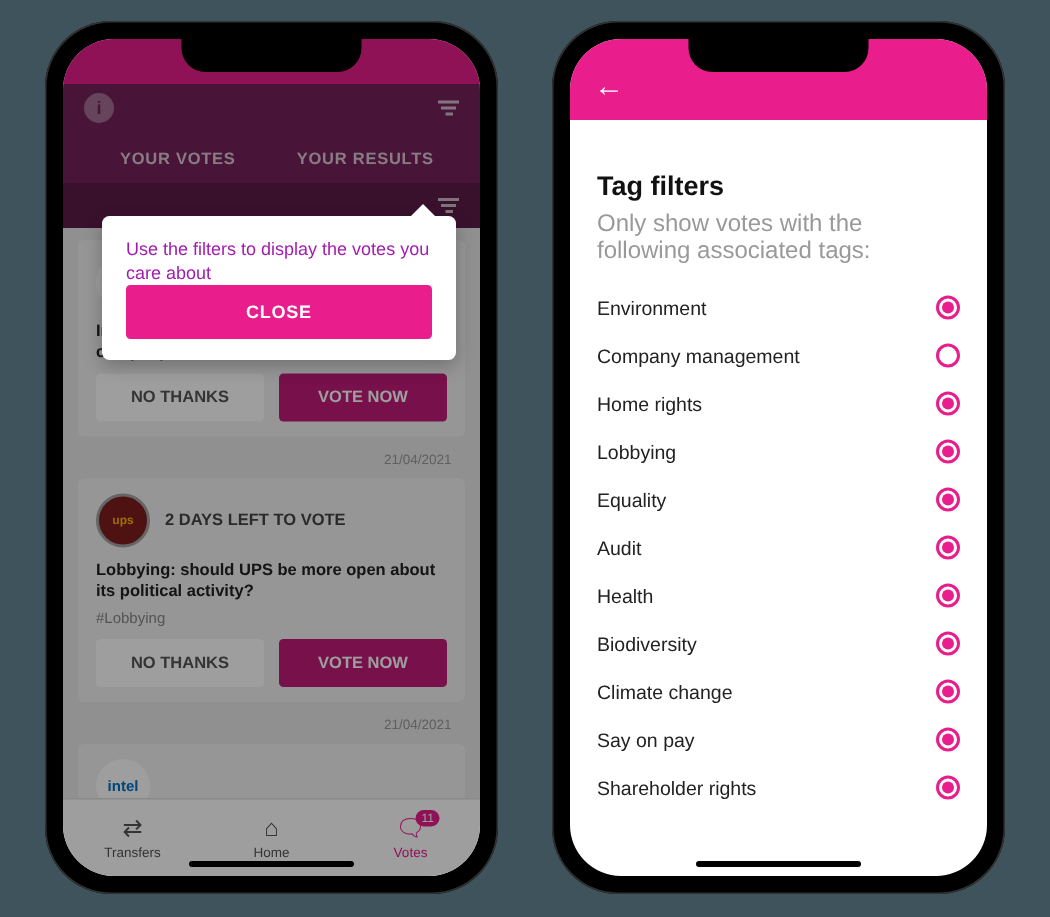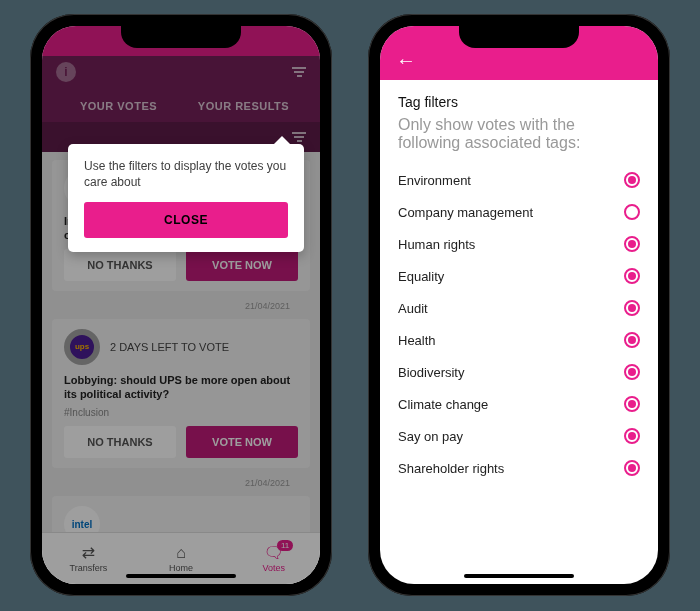--- a/index.html
+++ b/index.html
@@ -61,58 +61,58 @@
   .filter-icon span:nth-child(3){width:5px;}
   .tabs{display:flex;margin-top:8px;}
   .tab{flex:1;text-align:center;color:rgba(255,255,255,.75);font-size:11px;font-weight:600;letter-spacing:.5px;padding:10px 0;}
   .subtabs{background:var(--maroon-dark);display:flex;align-items:center;justify-content:flex-end;padding:6px 14px;height:30px;}
   
   .feed{padding:8px 10px 0;display:flex;flex-direction:column;gap:8px;height:380px;overflow:hidden;}
   .card{background:var(--card);border-radius:4px;padding:10px 12px;font-size:11px;color:#333;}
   .card-head{display:flex;align-items:center;gap:10px;margin-bottom:8px;}
   .logo-circ{width:36px;height:36px;border-radius:50%;background:#fff;display:flex;align-items:center;justify-content:center;font-size:10px;font-weight:700;}
   .intel{color:#0071C5;}
-  .ups{background:#4c1d95;color:#FFB500;font-size:8px;border:6px solid #a3a3a3;}
-  .countdown{font-size:11px;font-weight:400;color:#444;}
+  .ups{background:#7f1d1d;color:#FFB500;font-size:8px;border:2px solid #a3a3a3;}
+  .countdown{font-size:11px;font-weight:700;color:#444;}
   .q{font-weight:600;color:#222;margin:4px 0 6px;line-height:1.3;}
   .hashtag{color:#888;font-size:10px;margin-bottom:8px;}
   .btnrow{display:flex;gap:10px;}
   .btn{flex:1;text-align:center;padding:10px 0;font-size:11px;font-weight:700;border-radius:3px;}
   .btn.ghost{background:#fff;color:#555;}
   .btn.pink{background:var(--pink-dark);color:#fff;}
-  .date{text-align:right;font-size:9px;color:#999;margin:2px 20px 0 0;}
+  .date{text-align:right;font-size:9px;color:#999;margin:2px 9px 0 0;}
   
   
   .dim{position:absolute;inset:0;background:rgba(0,0,0,.38);}
   .popup{
     position:absolute;top:118px;left:26px;right:16px;
     background:#fff;border-radius:5px;padding:14px 16px;
     box-shadow:0 4px 12px rgba(0,0,0,.25);
   }
   .popup::after{
     content:"";position:absolute;top:-8px;right:14px;
     border:8px solid transparent;border-bottom-color:#fff;border-top:none;
   }
-  .popup-text{font-size:12px;color:#404040;line-height:1.35;margin-bottom:12px;}
-  .popup-btn{background:var(--pink-bright);color:#000000;font-weight:700;text-align:center;padding:11px 0;border-radius:3px;font-size:12px;letter-spacing:.5px;}
+  .popup-text{font-size:12px;color:#a21caf;line-height:1.35;}
+  .popup-btn{background:var(--pink-bright);color:#ffffff;font-weight:700;text-align:center;padding:11px 0;border-radius:3px;font-size:12px;letter-spacing:.5px;}
   
   .bottom-nav{
     position:absolute;bottom:0;left:0;right:0;height:52px;
     background:#fff;display:flex;border-top:1px solid #ddd;
   }
   .nav-item{flex:1;display:flex;flex-direction:column;align-items:center;justify-content:center;font-size:9px;color:#555;gap:2px;}
   .nav-item.active{color:var(--pink-bright);}
   .nav-ic{font-size:16px;line-height:1;}
   .badge{position:absolute;top:7px;margin-left:23px;background:var(--pink-bright);color:#fff;border-radius:8px;font-size:8px;padding:1px 4px;}
 
   
   .hdr-pink2{height:54px;background:var(--pink-bright);display:flex;align-items:flex-end;padding:0 16px 10px;}
   .back-arrow{color:#fff;font-size:20px;}
   .filters-body{padding:14px 18px;}
-  .filters-title{font-weight:400;font-size:14px;color:#111;margin-bottom:6px;}
+  .filters-title{font-weight:700;font-size:18px;color:#111;margin-bottom:6px;margin-top:20px;}
   .filters-sub{font-size:16px;color:#999;margin-bottom:12px;}
   .frow{display:flex;justify-content:space-between;align-items:center;padding:8px 0;font-size:13px;color:#222;font-weight:500;}
   .radio{width:16px;height:16px;border-radius:50%;border:2px solid var(--pink-bright);display:flex;align-items:center;justify-content:center;}
   .radio.on::after{content:"";width:8px;height:8px;border-radius:50%;background:var(--pink-bright);}
 </style>
 </head>
 <body>
 
 <div class="phone left">
   <div class="notch"></div>
@@ -156,21 +156,21 @@
         </div>
       </div>
       <div class="date">21/04/2021</div>
 
       <div class="card">
         <div class="card-head">
           <div class="logo-circ ups">ups</div>
           <div class="countdown">2 DAYS LEFT TO VOTE</div>
         </div>
         <div class="q">Lobbying: should UPS be more open about its political activity?</div>
-        <div class="hashtag">#Inclusion</div>
+        <div class="hashtag">#Lobbying</div>
         <div class="btnrow">
           <div class="btn ghost">NO THANKS</div>
           <div class="btn pink">VOTE NOW</div>
         </div>
       </div>
       <div class="date">21/04/2021</div>
 
       <div class="card">
         <div class="card-head">
           <div class="logo-circ intel">intel</div>
@@ -219,21 +219,25 @@
       <div id="filter-list">
           <div class="frow">
             <span>Environment</span>
             <span class="radio on"></span>
           </div>
           <div class="frow">
             <span>Company management</span>
             <span class="radio"></span>
           </div>
           <div class="frow">
-            <span>Human rights</span>
+            <span>Home rights</span>
+            <span class="radio on"></span>
+          </div>
+          <div class="frow">
+            <span>Lobbying</span>
             <span class="radio on"></span>
           </div>
           <div class="frow">
             <span>Equality</span>
             <span class="radio on"></span>
           </div>
           <div class="frow">
             <span>Audit</span>
             <span class="radio on"></span>
           </div>

